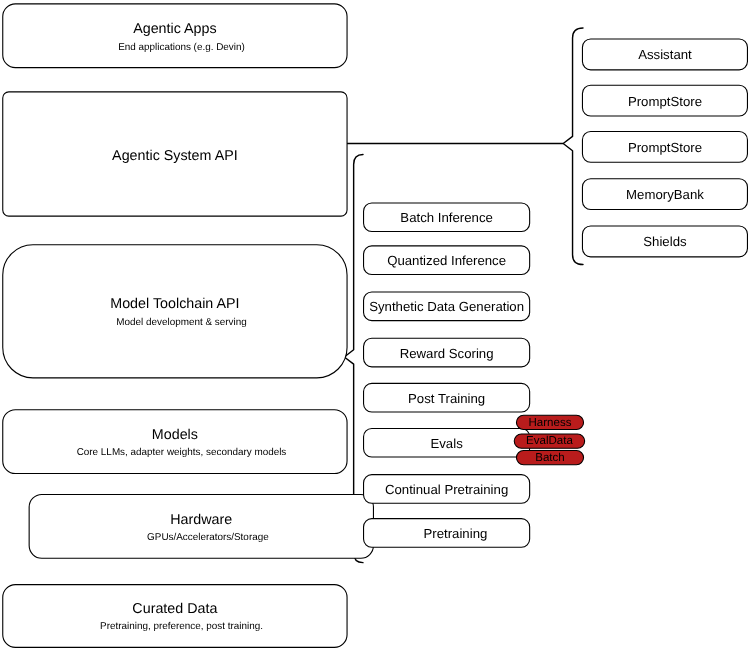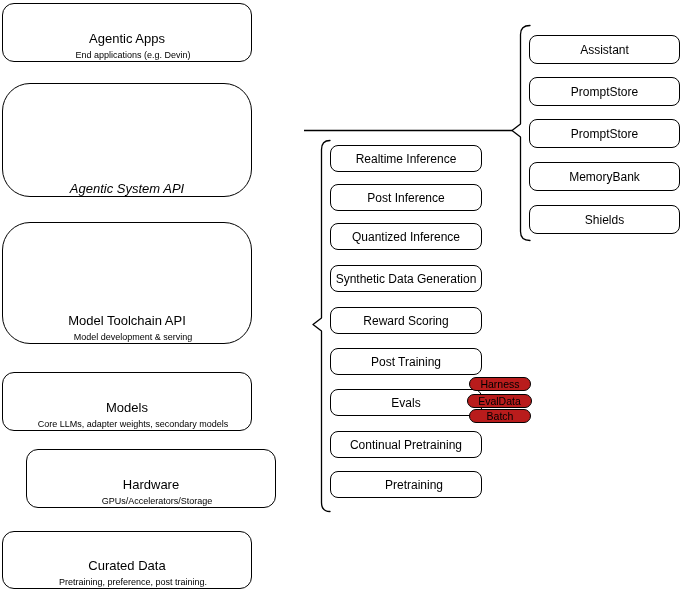--- a/index.html
+++ b/index.html
@@ -28,21 +28,21 @@
     background: #ffffff;
     border: 1.3px solid #000000;
     box-sizing: border-box;
     display: flex;
     flex-direction: column;
     align-items: center;
     justify-content: center;
     text-align: center;
     z-index: 1;
   }
-  .left-box { left: 2px; width: 250px; justify-content: flex-end; }
+  .left-box { left: 2px; width: 314px; }
   .left-box .title { font-size: 13px; line-height: 15px; }
   .left-box .subtitle { font-size: 9px; line-height: 11px; margin-top: 4px; padding-left: 12px; }
   .mid-box {
     left: 330px;
     width: 152px;
     height: 27px;
     border-radius: 8px;
     font-size: 12px;
   }
   .right-box {
@@ -77,21 +77,21 @@
     <path d="M 530 25.5 Q 520.5 25.5 520.5 34.5 L 520.5 124 L 512 130.5 L 520.5 137 L 520.5 231.5 Q 520.5 240.5 530 240.5" fill="none" stroke="#000" stroke-width="1.3" stroke-linecap="round" stroke-linejoin="round"></path>
 
     <path d="M 330 140.5 Q 321.5 140.5 321.5 149.5 L 321.5 318 L 313 324.5 L 321.5 331 L 321.5 502.5 Q 321.5 511.5 330 511.5" fill="none" stroke="#000" stroke-width="1.3" stroke-linecap="round" stroke-linejoin="round"></path>
   </svg>
 
   <div class="box left-box" style="top:3px; height:59px; border-radius:12px;">
     <div class="title">Agentic Apps</div>
     <div class="subtitle">End applications (e.g. Devin)</div>
   </div>
 
-  <div class="box left-box" style="top:83px; height:114px; border-radius:28px;font-style:italic;">
+  <div class="box left-box" style="top:83px; height:114px; border-radius:6px;">
     <div class="title">Agentic System API</div>
   </div>
 
   <div class="box left-box" style="top:222px; height:122px; border-radius:28px;">
     <div class="title">Model Toolchain API</div>
     <div class="subtitle">Model development &amp; serving</div>
   </div>
 
   <div class="box left-box" style="top:372px; height:59px; border-radius:12px;">
     <div class="title">Models</div>
@@ -101,25 +101,22 @@
   <div class="box left-box" style="top:449px; height:59px; border-radius:12px;margin-left:24px;">
     <div class="title">Hardware</div>
     <div class="subtitle">GPUs/Accelerators/Storage</div>
   </div>
 
   <div class="box left-box" style="top:531px; height:58px; border-radius:12px;">
     <div class="title">Curated Data</div>
     <div class="subtitle">Pretraining, preference, post training.</div>
   </div>
 
-  <div class="box mid-box" style="top:145px;">
-    <span>Realtime Inference</span>
-  </div>
   <div class="box mid-box" style="top:184px;">
-    <span>Post Inference</span>
+    <span>Batch Inference</span>
   </div>
   <div class="box mid-box" style="top:223px;">
     <span>Quantized Inference</span>
   </div>
   <div class="box mid-box" style="top:265px;">
     <span>Synthetic Data Generation</span>
   </div>
   <div class="box mid-box" style="top:307px;">
     <span>Reward Scoring</span>
   </div>

